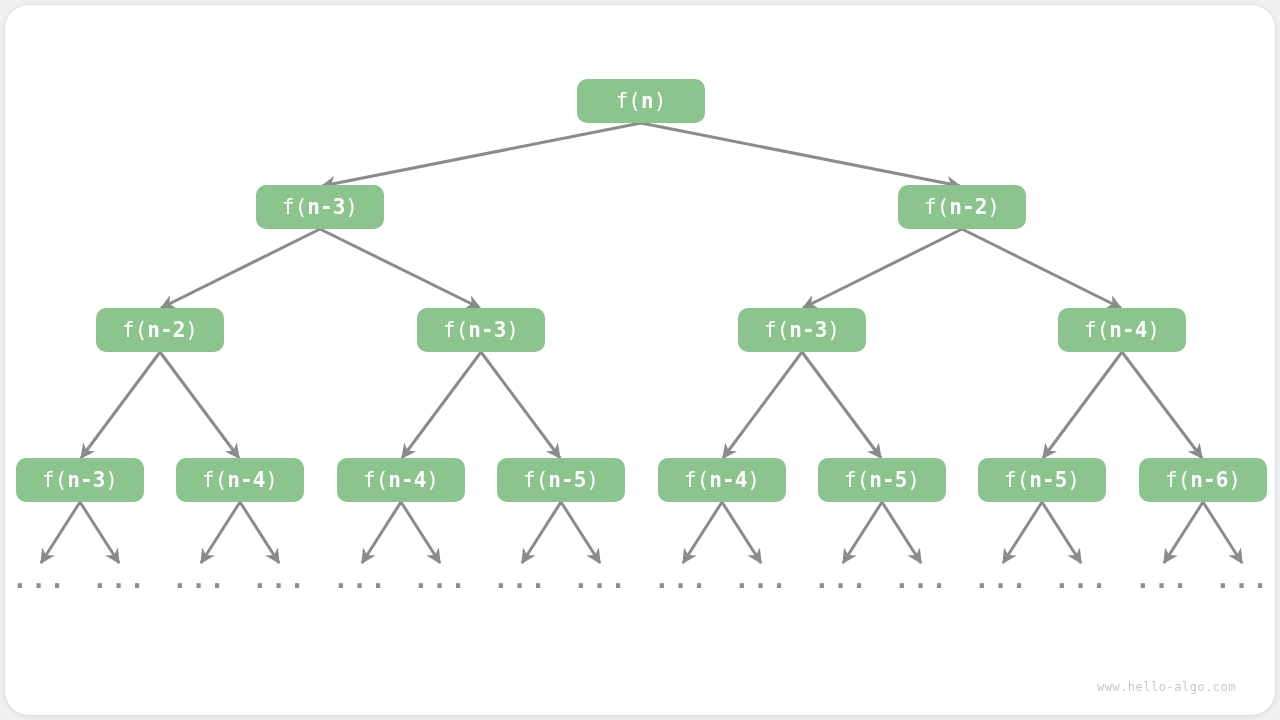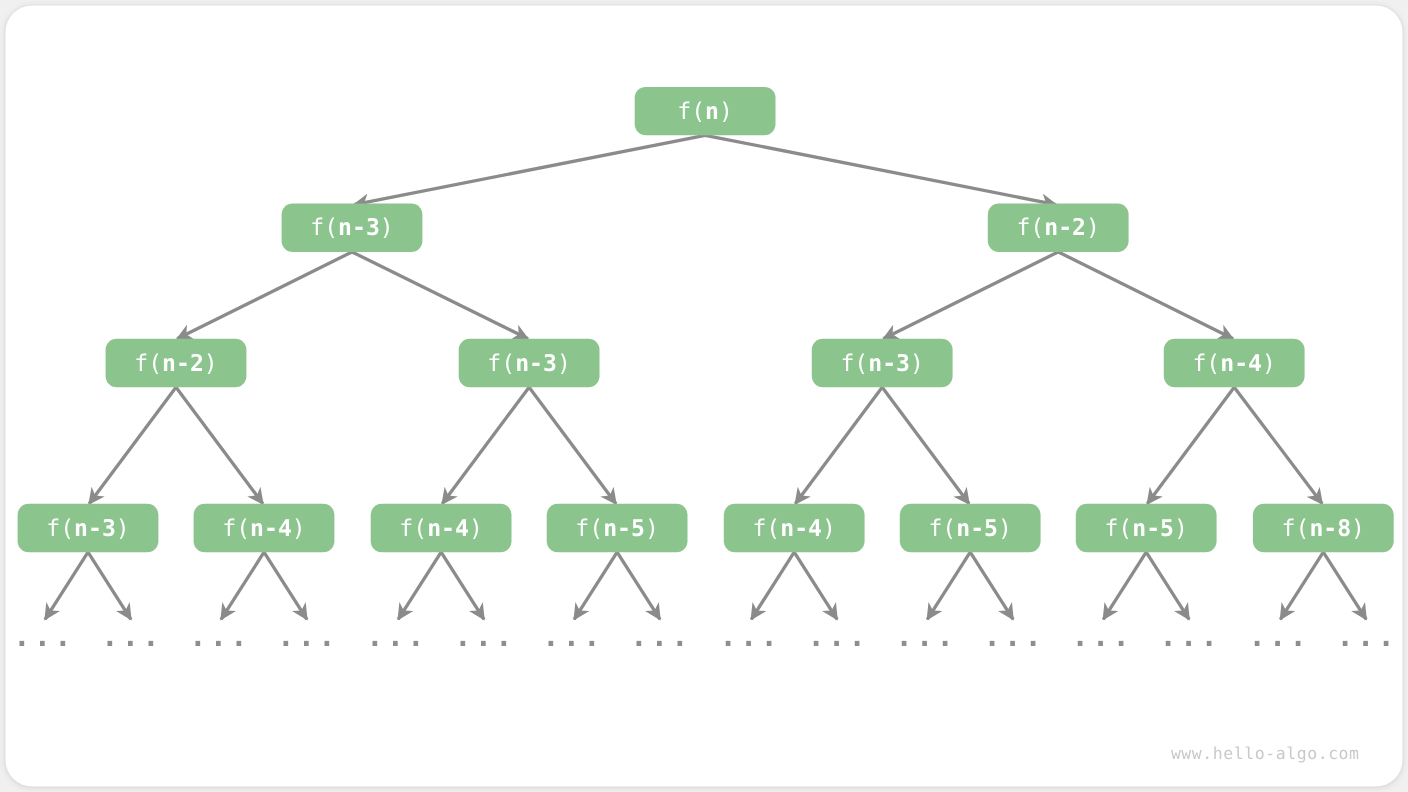--- a/index.html
+++ b/index.html
@@ -44,21 +44,21 @@
   .dots{
     position:absolute;top:566px;
     transform:translateX(-50%);
     color:var(--ellipsis);
     font-size:26px;font-weight:bold;letter-spacing:3px;line-height:1;
     user-select:none;
   }
   .watermark{
     position:absolute;right:44px;bottom:26px;
     color:var(--watermark);
-    font-size:15px;letter-spacing:0.5px;
+    font-size:12px;letter-spacing:0.5px;
     user-select:none;
     margin-top:16px;
   }
 </style>
 </head>
 <body>
 
 <div class="stage">
   <div class="card"></div>
 
@@ -176,21 +176,21 @@
       <span class="arg">n-5</span>
       <span>)</span>
     </div>
   <div class="node" style="left:1042px;top:480px">
       <span>f(</span>
       <span class="arg">n-5</span>
       <span>)</span>
     </div>
   <div class="node" style="left:1203px;top:480px">
       <span>f(</span>
-      <span class="arg">n-8</span>
+      <span class="arg">n-6</span>
       <span>)</span>
     </div>
 
   <div class="dots" style="left:40px">...</div>
   <div class="dots" style="left:120px">...</div>
   <div class="dots" style="left:200px">...</div>
   <div class="dots" style="left:280px">...</div>
   <div class="dots" style="left:361px">...</div>
   <div class="dots" style="left:441px">...</div>
   <div class="dots" style="left:521px">...</div>

